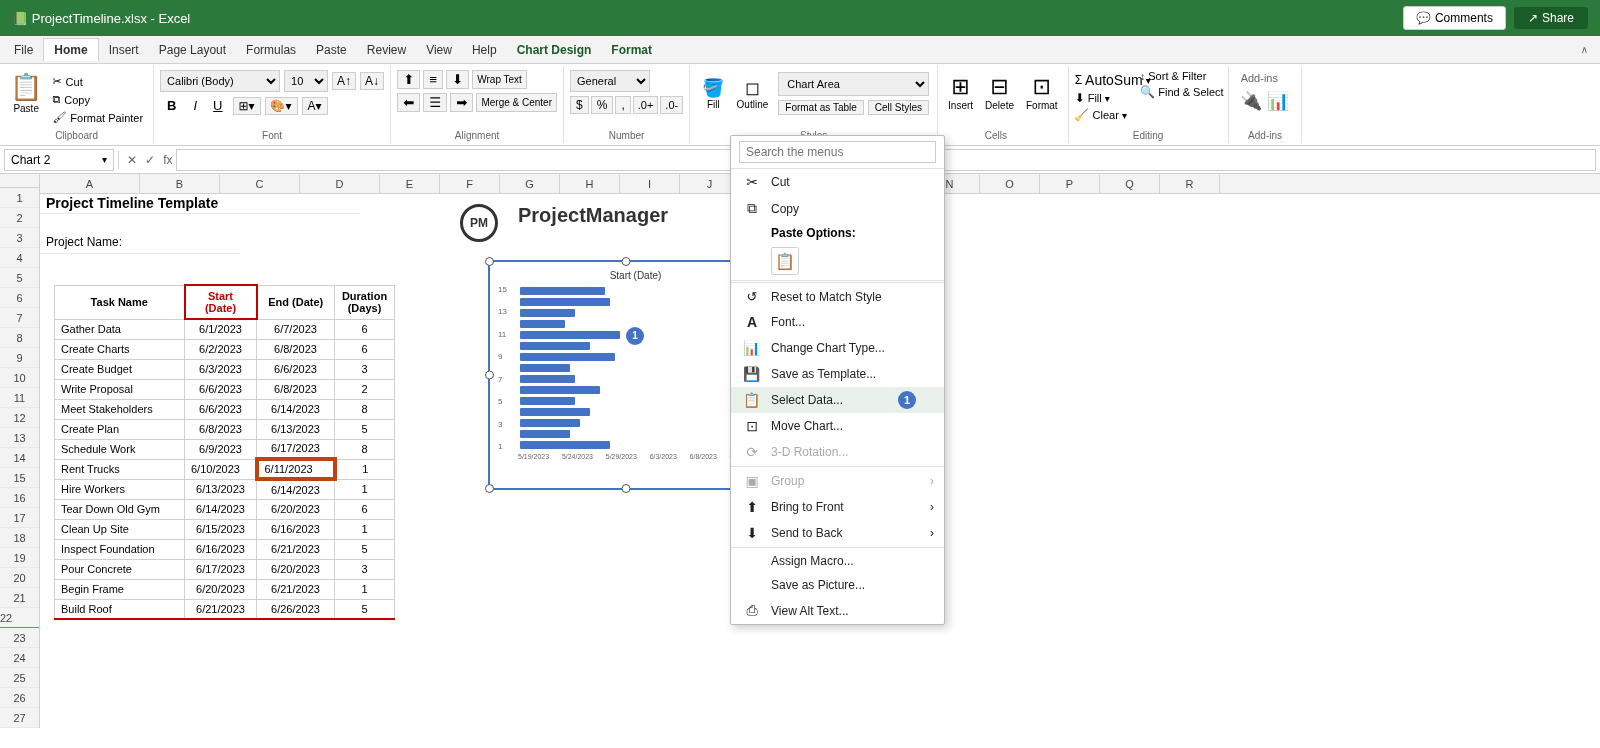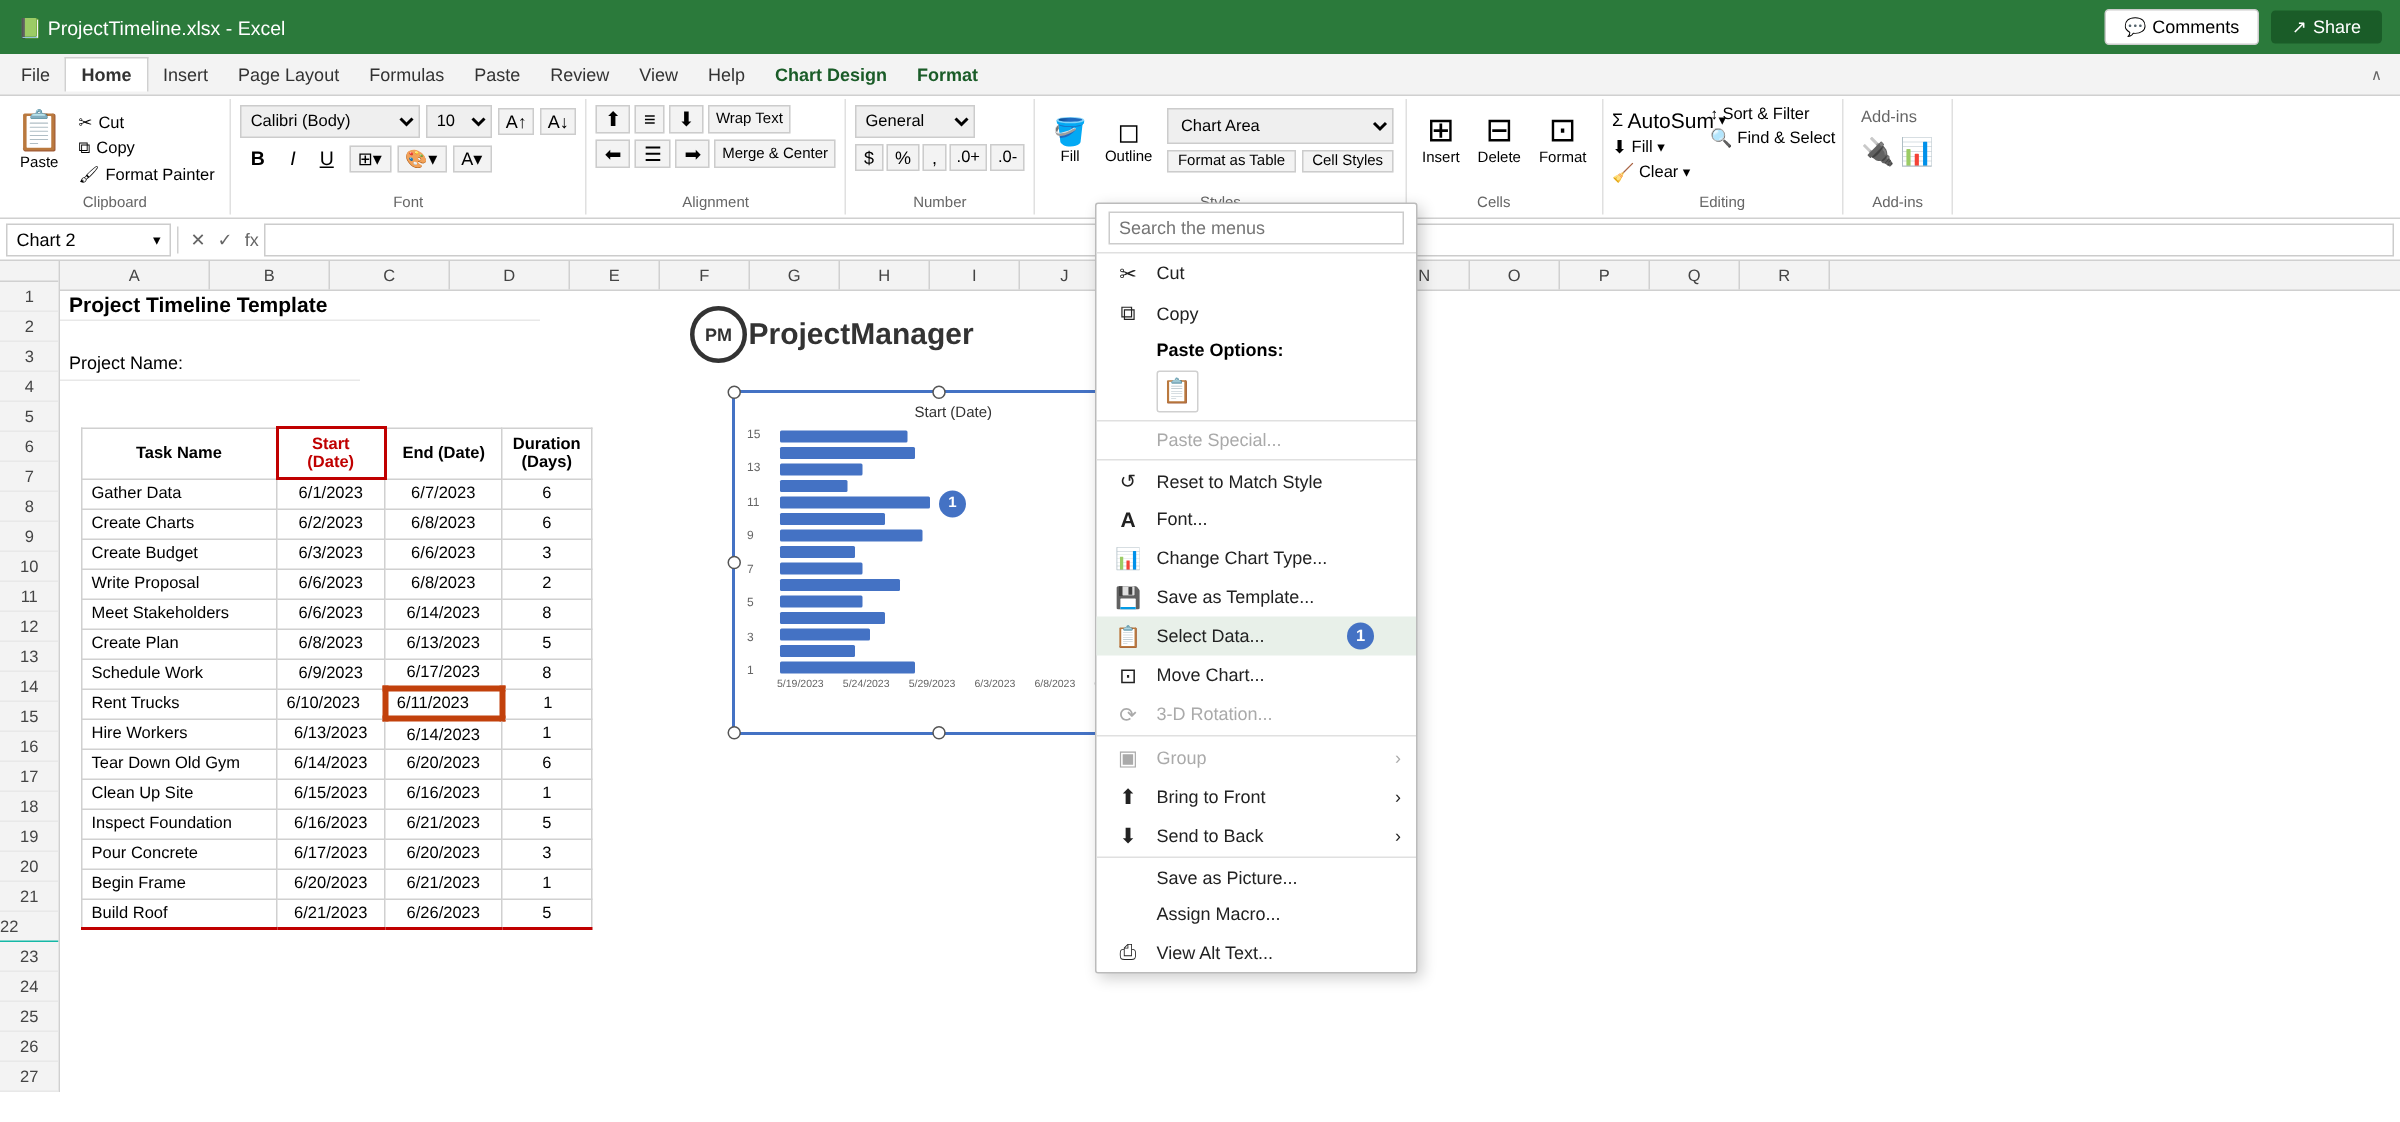--- a/index.html
+++ b/index.html
@@ -276,21 +276,21 @@
       <div style="min-width:60px;text-align:center;font-size:11px;color:#444;border-right:1px solid #d0d0d0;line-height:20px;">O</div>
       <div style="min-width:60px;text-align:center;font-size:11px;color:#444;border-right:1px solid #d0d0d0;line-height:20px;">P</div>
       <div style="min-width:60px;text-align:center;font-size:11px;color:#444;border-right:1px solid #d0d0d0;line-height:20px;">Q</div>
       <div style="min-width:60px;text-align:center;font-size:11px;color:#444;border-right:1px solid #d0d0d0;line-height:20px;">R</div>
     </div>
 
     <div style="position:absolute;top:20px;left:0;right:0;bottom:0;">
 
       <div style="position:absolute;top:0;left:0;width:320px;height:20px;font-size:14px;font-weight:bold;padding:1px 6px;border-bottom:1px solid #e8e8e8;">Project Timeline Template</div>
 
-      <div style="position:absolute;top:10px;left:420px;display:flex;align-items:center;gap:1px;">
+      <div style="position:absolute;top:10px;left:420px;display:flex;gap:20px;">
         <div style="width:38px;height:38px;border-radius:50%;border:3px solid #333;display:flex;align-items:center;justify-content:center;font-weight:bold;font-size:12px;color:#333;">PM</div>
         <span style="font-size:20px;font-weight:bold;color:#333;">ProjectManager</span>
       </div>
 
       <div style="position:absolute;top:40px;left:0;width:200px;height:20px;font-size:12px;padding:1px 6px;border-bottom:1px solid #e8e8e8;">Project Name:</div>
 
       <table style="position:absolute;top:90px;left:14px;border-collapse:collapse;font-size:11px;">
         <thead>
           <tr>
             <th style="border:1px solid #d0d0d0;padding:1px 6px;font-weight:600;text-align:center;min-width:130px;height:34px;vertical-align:middle;">Task Name</th>
@@ -503,24 +503,20 @@
 
   <div style="display:flex;align-items:center;padding:4px 12px;gap:10px;font-size:12px;font-weight:600;">
     <span style="width:18px;"></span>
     <span>Paste Options:</span>
   </div>
 
   <div style="display:flex;align-items:center;padding:3px 10px 5px 40px;gap:6px;border-bottom:1px solid #e0e0e0;">
     <div style="width:28px;height:28px;border:1px solid #d0d0d0;display:flex;align-items:center;justify-content:center;font-size:16px;cursor:pointer;border-radius:2px;">📋</div>
   </div>
 
-  <div style="display:flex;align-items:center;padding:5px 12px;gap:10px;cursor:pointer;font-size:12px;color:#aaa;">
-    <span style="width:18px;"></span>
-    <span>Paste Special...</span>
-  </div>
 
   <div style="height:1px;background:#e0e0e0;margin:1px 0;"></div>
 
   <div style="display:flex;align-items:center;padding:5px 12px;gap:10px;cursor:pointer;font-size:12px;color:#222;">
     <span style="font-size:13px;width:18px;text-align:center;">↺</span>
     <span>Reset to Match Style</span>
   </div>
 
   <div style="display:flex;align-items:center;padding:5px 12px;gap:10px;cursor:pointer;font-size:12px;color:#222;">
     <span style="font-size:14px;font-weight:bold;width:18px;text-align:center;">A</span>
@@ -570,25 +566,25 @@
   <div style="display:flex;align-items:center;padding:5px 12px;gap:10px;cursor:pointer;font-size:12px;color:#222;position:relative;">
     <span style="font-size:14px;width:18px;text-align:center;">⬇</span>
     <span>Send to Back</span>
     <span style="position:absolute;right:10px;">›</span>
   </div>
 
   <div style="height:1px;background:#e0e0e0;margin:1px 0;"></div>
 
   <div style="display:flex;align-items:center;padding:5px 12px;gap:10px;cursor:pointer;font-size:12px;color:#222;">
     <span style="width:18px;"></span>
+    <span>Assign Macro...</span>
+  </div>
+
+  <div style="display:flex;align-items:center;padding:5px 12px;gap:10px;cursor:pointer;font-size:12px;color:#222;">
+    <span style="width:18px;"></span>
     <span>Save as Picture...</span>
-  </div>
-
-  <div style="display:flex;align-items:center;padding:5px 12px;gap:10px;cursor:pointer;font-size:12px;color:#222;">
-    <span style="width:18px;"></span>
-    <span>Assign Macro...</span>
   </div>
 
   <div style="display:flex;align-items:center;padding:5px 12px;gap:10px;cursor:pointer;font-size:12px;color:#222;">
     <span style="font-size:14px;width:18px;text-align:center;">⎙</span>
     <span>View Alt Text...</span>
   </div>
 </div>
 
 </body></html>

